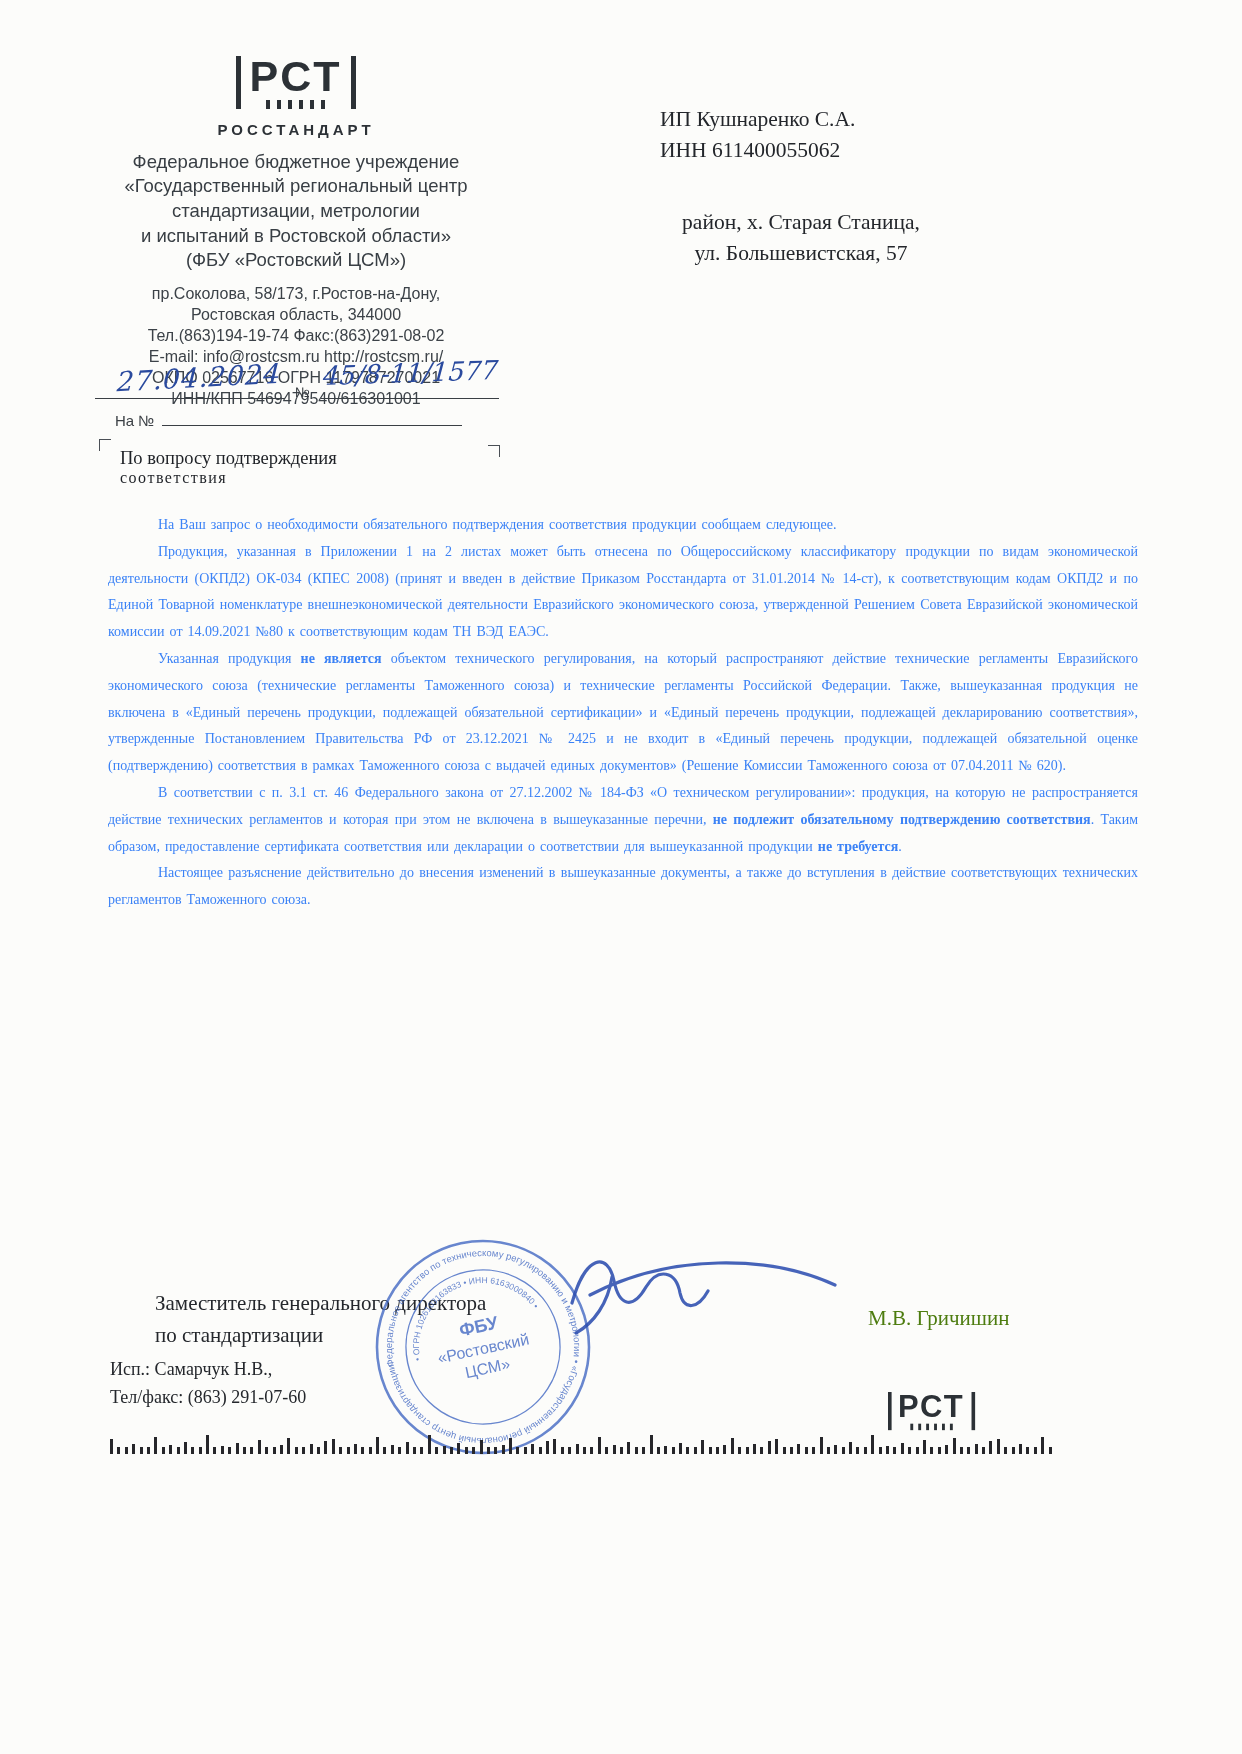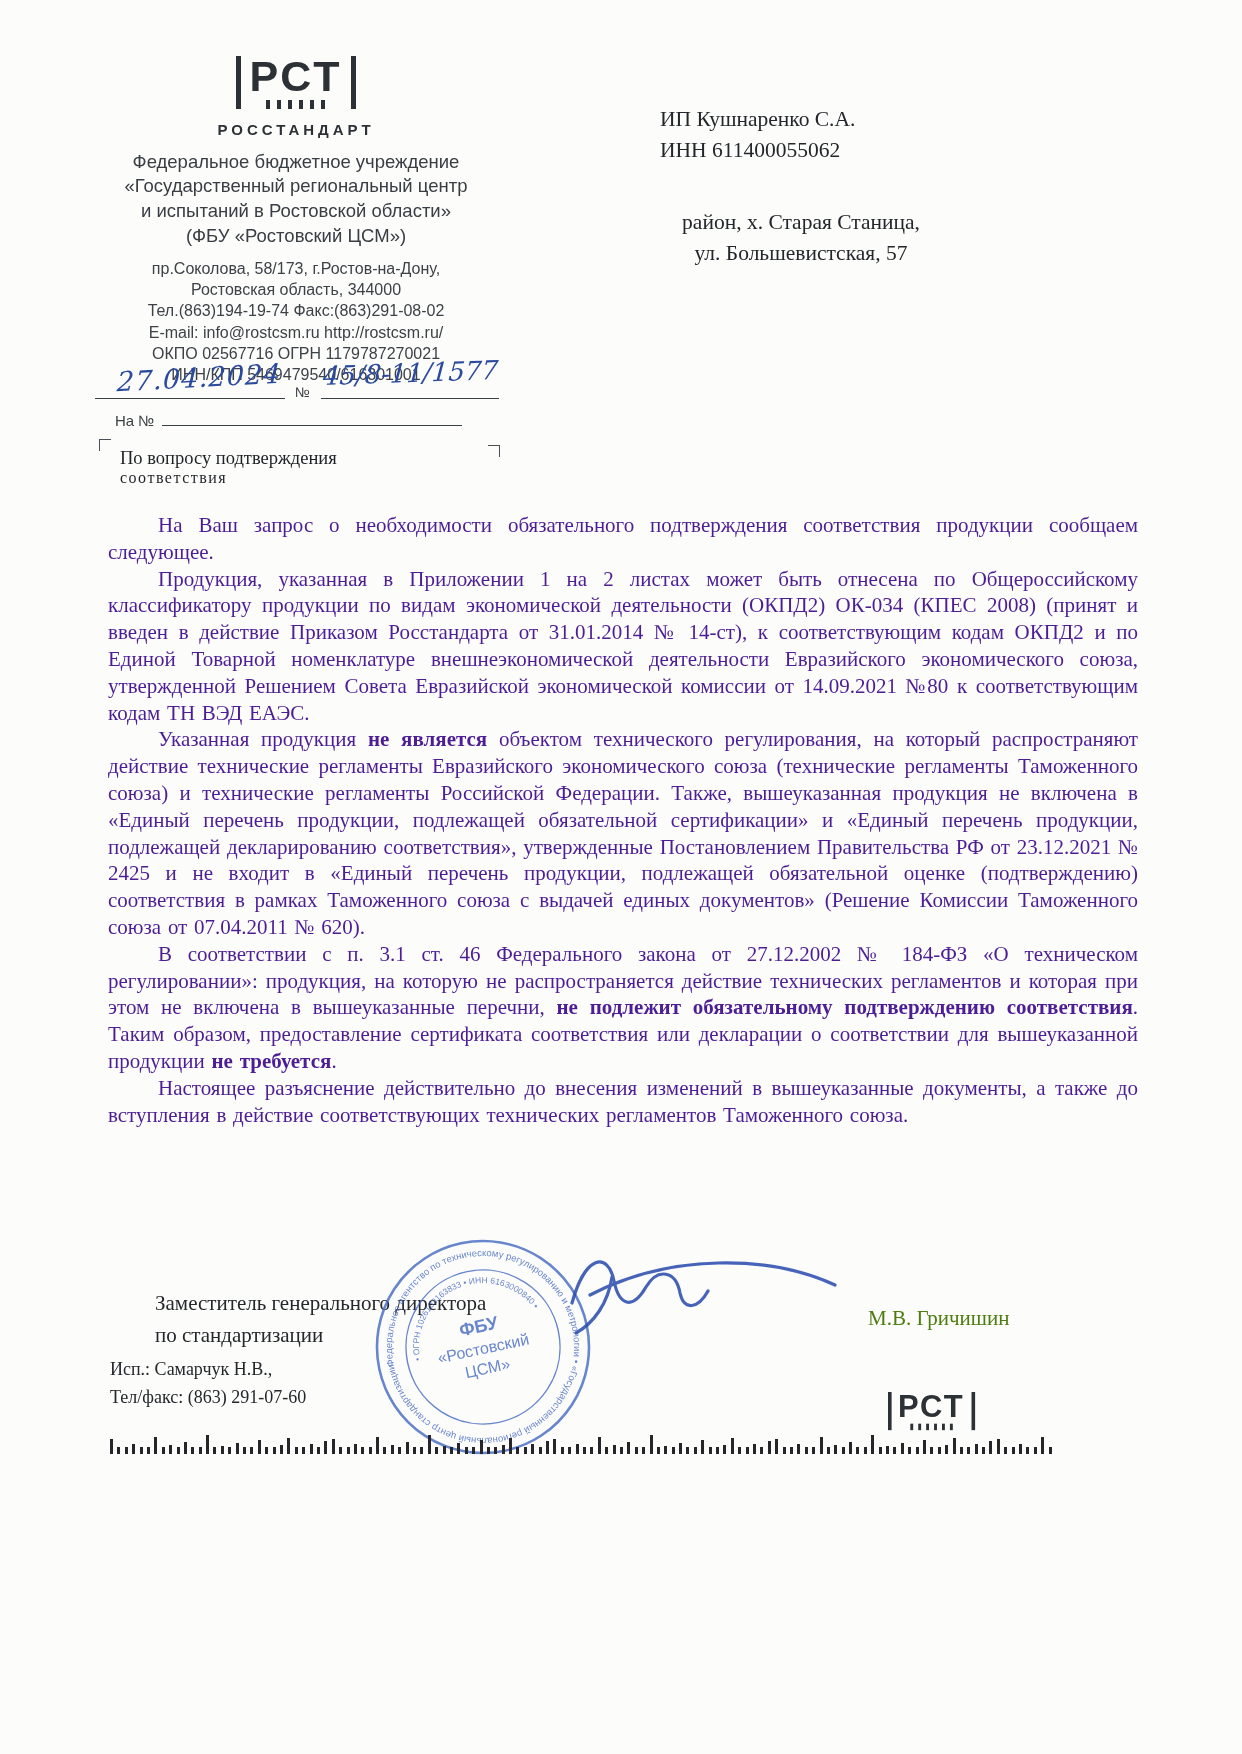--- a/index.html
+++ b/index.html
@@ -50,21 +50,21 @@
   
   .subject { position:absolute; left:120px; top:448px; width:372px;
              font-size:18.5px; color:#1e2126; }
   .subj2 { font-size:16px; letter-spacing:1.5px; margin-top:0; }
   .corner { position:absolute; width:12px; height:12px; }
   .corner-l { left:-21px; top:-9px; border-left:1.5px solid #4a4f55; border-top:1.5px solid #4a4f55; }
   .corner-r { right:-8px; top:-3px; border-right:1.5px solid #4a4f55; border-top:1.5px solid #4a4f55; }
 
   
   .body-text { position:absolute; left:108px; top:512px; width:1030px;
-               font-size:21px; line-height:26.8px; text-align:justify; color:#4c1d95; }
+               font-size:14px; line-height:26.8px; text-align:justify; color:#3b82f6; }
   .body-text p { text-indent:50px; margin:0; word-spacing:1.5px; }
   .body-text b { font-weight:bold; }
 
   
   .sign-left { position:absolute; left:155px; top:1288px; font-size:21px;
                line-height:1.52; color:#24272c; }
   .sign-name { position:absolute; left:868px; top:1306px; font-size:21px; color:#4d7c0f; }
 
   .stamp { position:absolute; left:368px; top:1232px; opacity:.78;
            transform:rotate(-12deg); pointer-events:none; }
@@ -99,20 +99,21 @@
             <i></i>
             <i></i>
         </div>
       </div>
       <i class="lbar"></i>
     </div>
     <div class="brand">РОССТАНДАРТ</div>
     <div class="org">
       <div>Федеральное бюджетное учреждение</div>
       <div>«Государственный региональный центр</div>
+      <div>стандартизации, метрологии</div>
       <div>и испытаний в Ростовской области»</div>
       <div>(ФБУ «Ростовский ЦСМ»)</div>
     </div>
     <div class="contacts">
       <div>пр.Соколова, 58/173, г.Ростов-на-Дону,</div>
       <div>Ростовская область, 344000</div>
       <div>Тел.(863)194-19-74 Факс:(863)291-08-02</div>
       <div>E-mail: info@rostcsm.ru   http://rostcsm.ru/</div>
       <div>ОКПО 02567716  ОГРН 1179787270021</div>
       <div>ИНН/КПП 5469479540/616301001</div>

